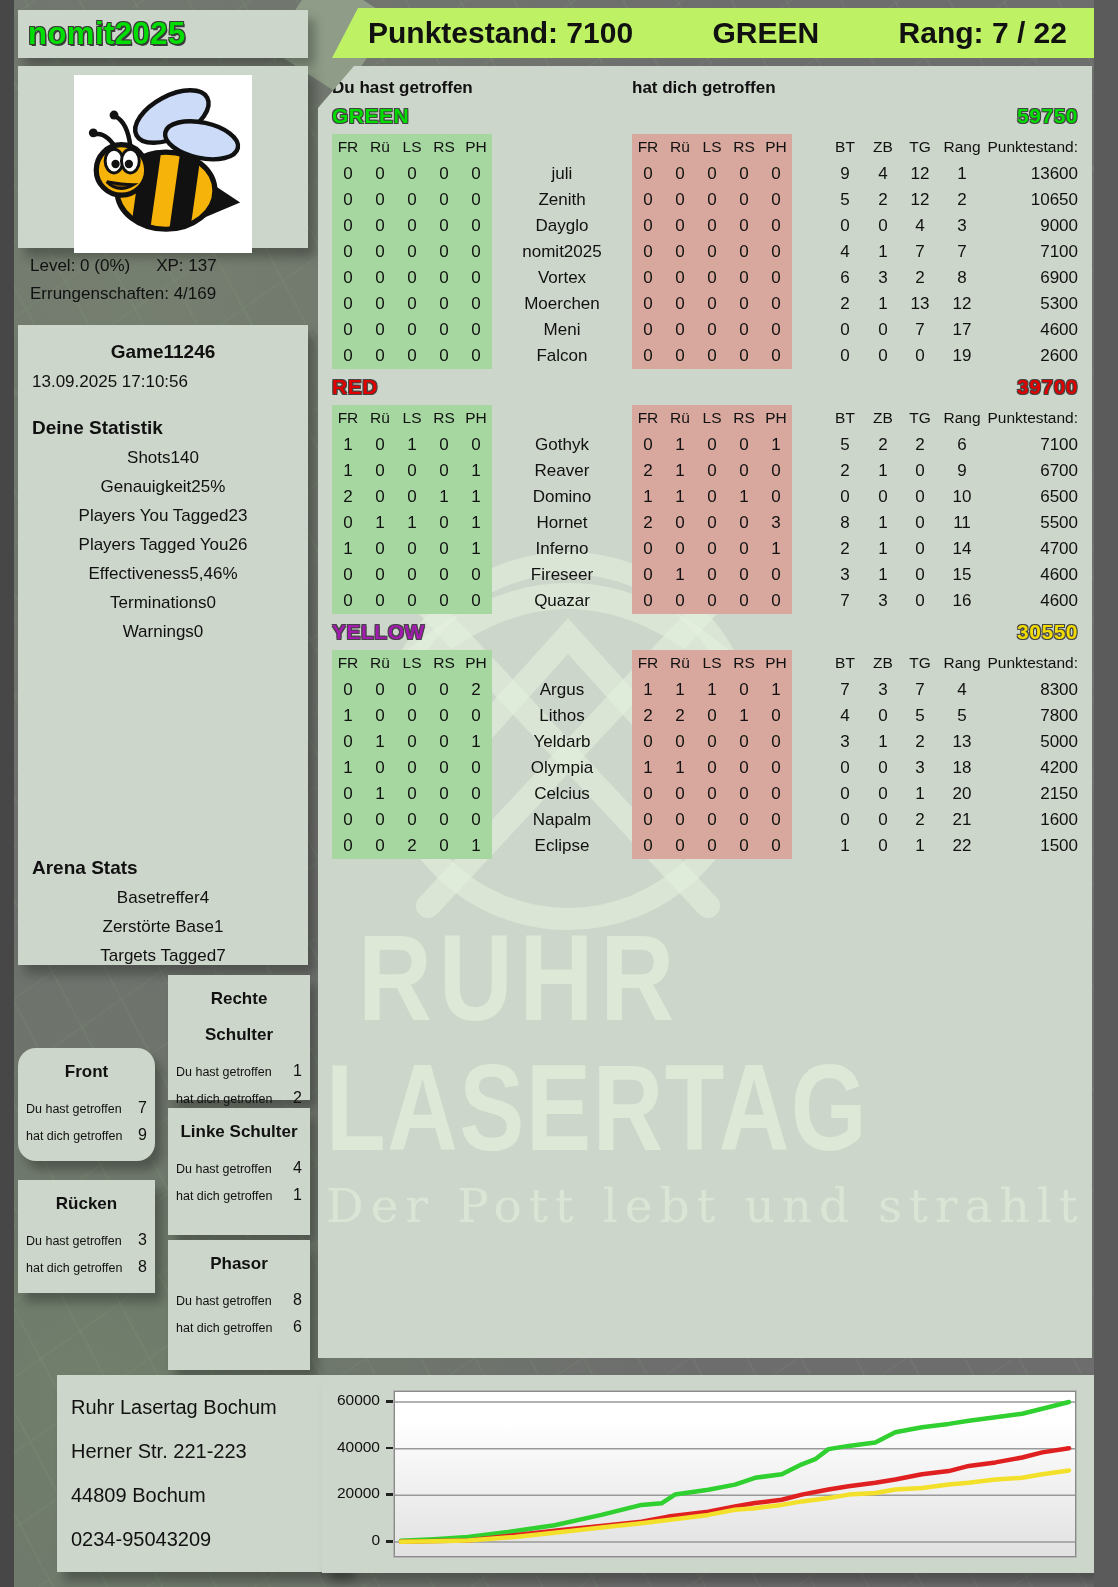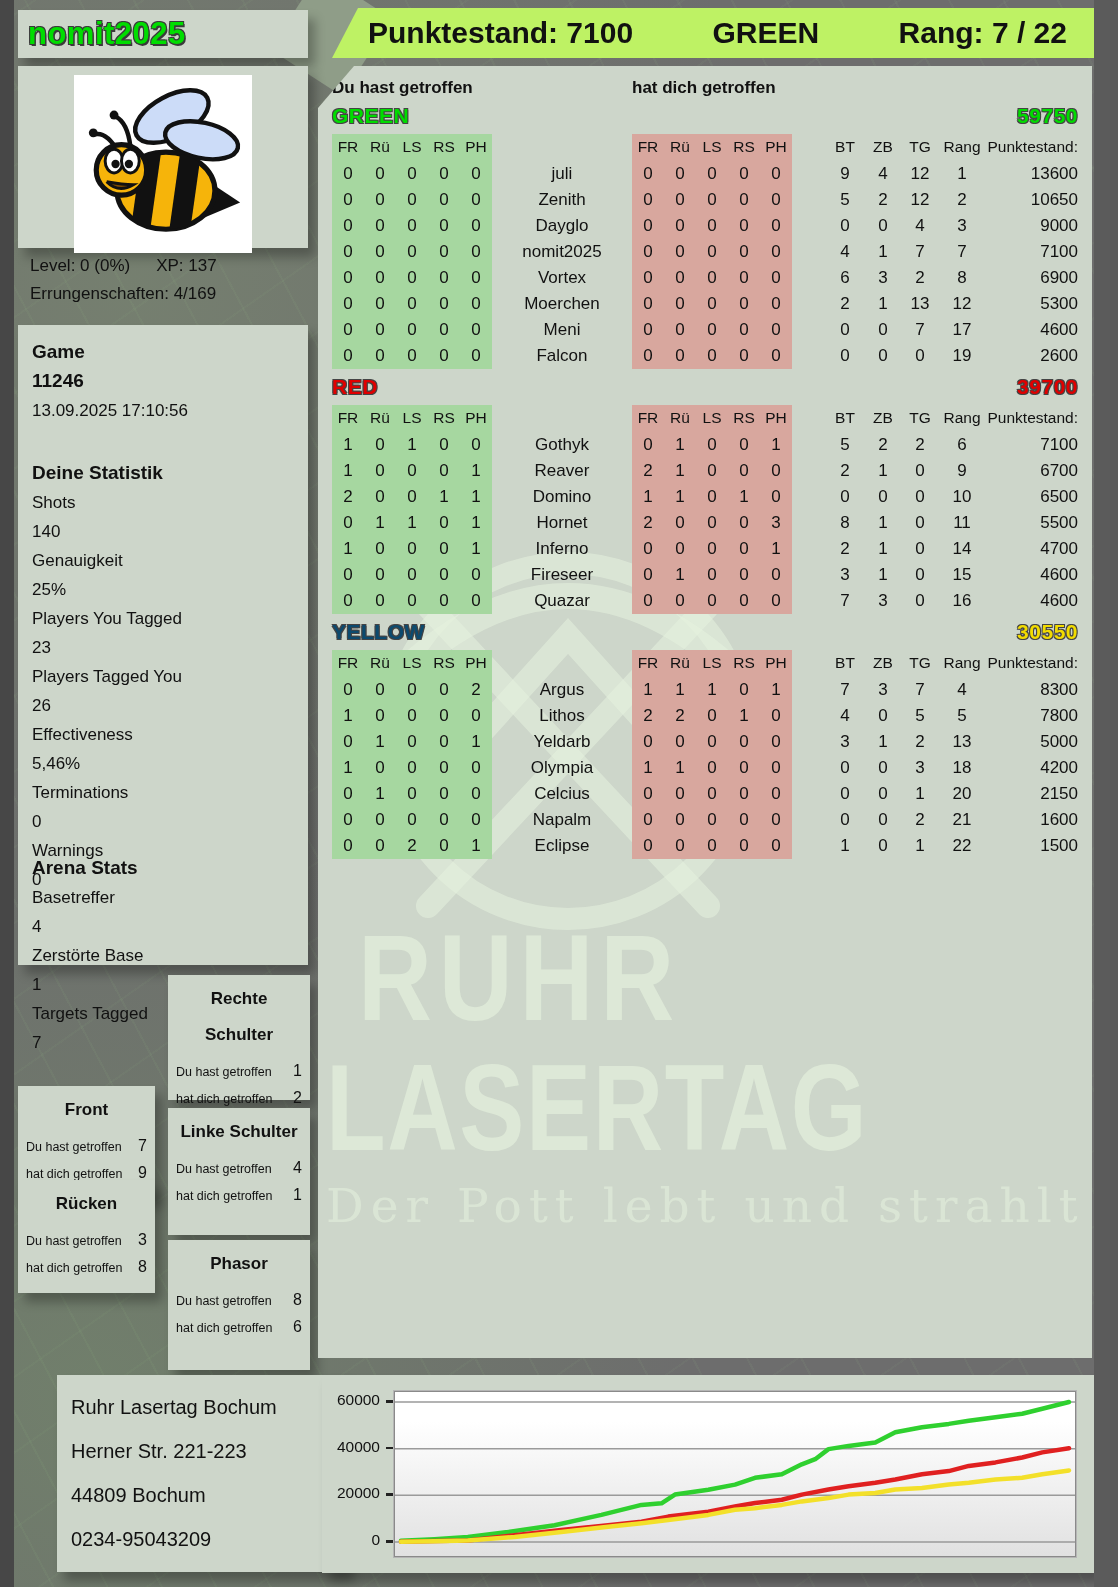--- a/index.html
+++ b/index.html
@@ -32,33 +32,33 @@
     font-size:31px; font-weight:bold; color:#00dd00; letter-spacing:.5px;
     text-shadow:1.5px 1.5px 0 #3a3a3a, -1px -1px 0 #3a3a3a, 1px -1px 0 #3a3a3a, -1px 1px 0 #3a3a3a;
   }
   .avatar-panel { left:18px; top:66px; width:290px; height:182px; }
   .avatar-box { position:absolute; left:56px; top:9px; width:178px; height:178px; background:#fff; }
   .avatar-box svg { width:100%; height:100%; }
   .level-line { position:absolute; left:12px; top:190px; width:266px; font-size:17px; display:flex; gap:26px; }
   .ach-line   { position:absolute; left:12px; top:218px; font-size:17px; }
 
   .game-panel { left:18px; top:325px; width:290px; height:640px; padding:12px 14px; }
-  .g-row { display:flex; justify-content:center; font-size:17px; line-height:29px;flex-direction:column; }
+  .g-row { display:flex; justify-content:center; font-size:17px; line-height:29px; }
   .g-title { font-weight:bold; font-size:19px; }
   .g-sub { font-size:17px; line-height:31px; }
-  .sec-title { font-weight:bold; font-size:19px; margin-top:32px; line-height:30px; }
+  .sec-title { font-weight:bold; font-size:19px; margin-top:16px; line-height:30px; }
   #arena-block { position:absolute; left:14px; right:14px; top:516px; }
 
   .zone-panel { width:137px; padding:6px 8px 8px; }
   .zone-panel.wide { width:142px; }
   .zone-title { text-align:center; font-weight:bold; font-size:17px; line-height:36px; }
   .zone-row { display:flex; justify-content:space-between; align-items:baseline; margin-top:9px; }
   .zone-row .zl { font-size:12.5px; }
   .zone-row .zv { font-size:16px; }
-  #zone-front   { left:18px;  top:1086px; height:113px; }
+  #zone-front   { left:18px;  top:1048px; height:113px;border-radius:18px; }
   #zone-ruecken { left:18px;  top:1180px; height:113px; }
   #zone-rechte  { left:168px; top:975px;  height:125px; }
   #zone-linke   { left:168px; top:1108px; height:127px; }
   #zone-phasor  { left:168px; top:1240px; height:130px; }
 
   .footer-panel { left:18px; top:1375px; width:290px; height:197px; padding:10px 14px;margin-left:39px; }
   .footer-panel .f-line { font-size:20px; line-height:44px; white-space:nowrap; }
 
   
   .header-bar {
@@ -635,21 +635,21 @@
           <span class="spacer"></span>
           <span class="sc">7</span>
           <span class="sc">3</span>
           <span class="sc">0</span>
           <span class="sc">16</span>
           <span class="sc punkt">4600</span>
         </div>
       </div>
       <div class="team-section">
         <div class="team-head">
-          <span class="team-name" style="color: #0c4a6e;">YELLOW</span>
+          <span class="team-name" style="color: #a21caf;">YELLOW</span>
           <span class="team-total" style="color: rgb(242, 220, 0);">30550</span>
         </div>
         <div class="trow thead">
           <span class="gc">FR</span>
           <span class="gc">Rü</span>
           <span class="gc">LS</span>
           <span class="gc">RS</span>
           <span class="gc">PH</span>
           <span class="namec"></span>
           <span class="rc">FR</span>

